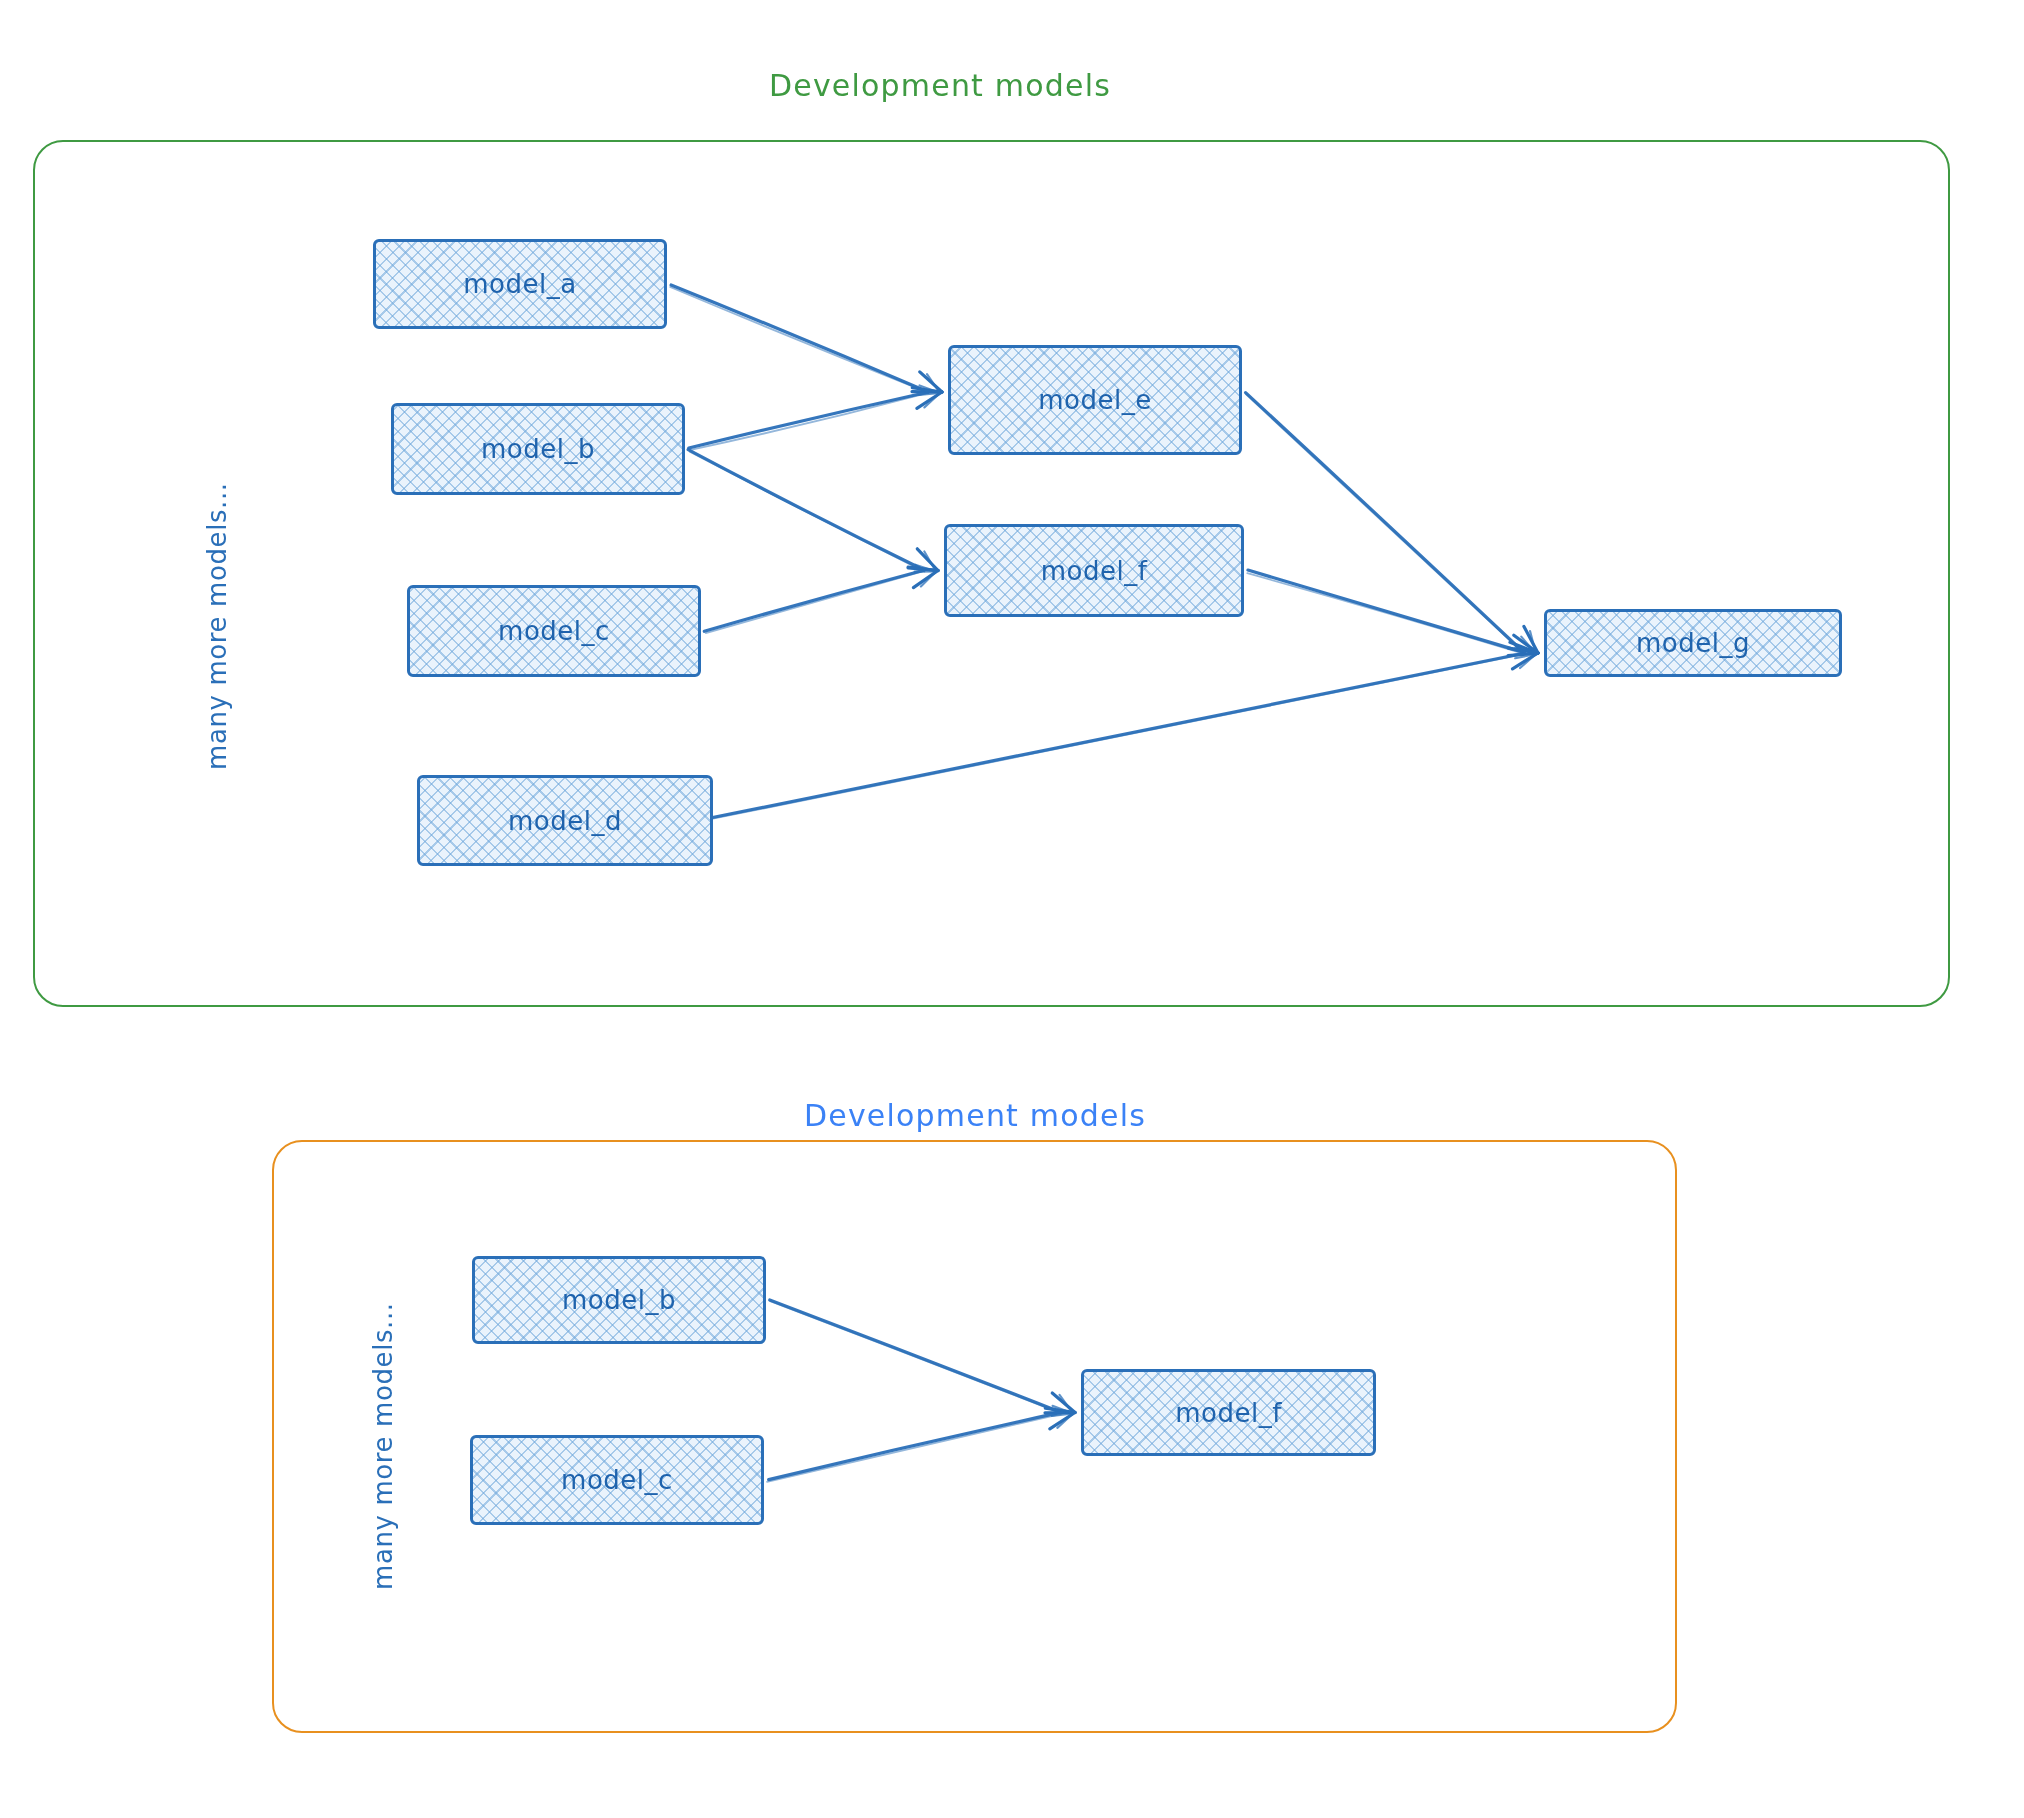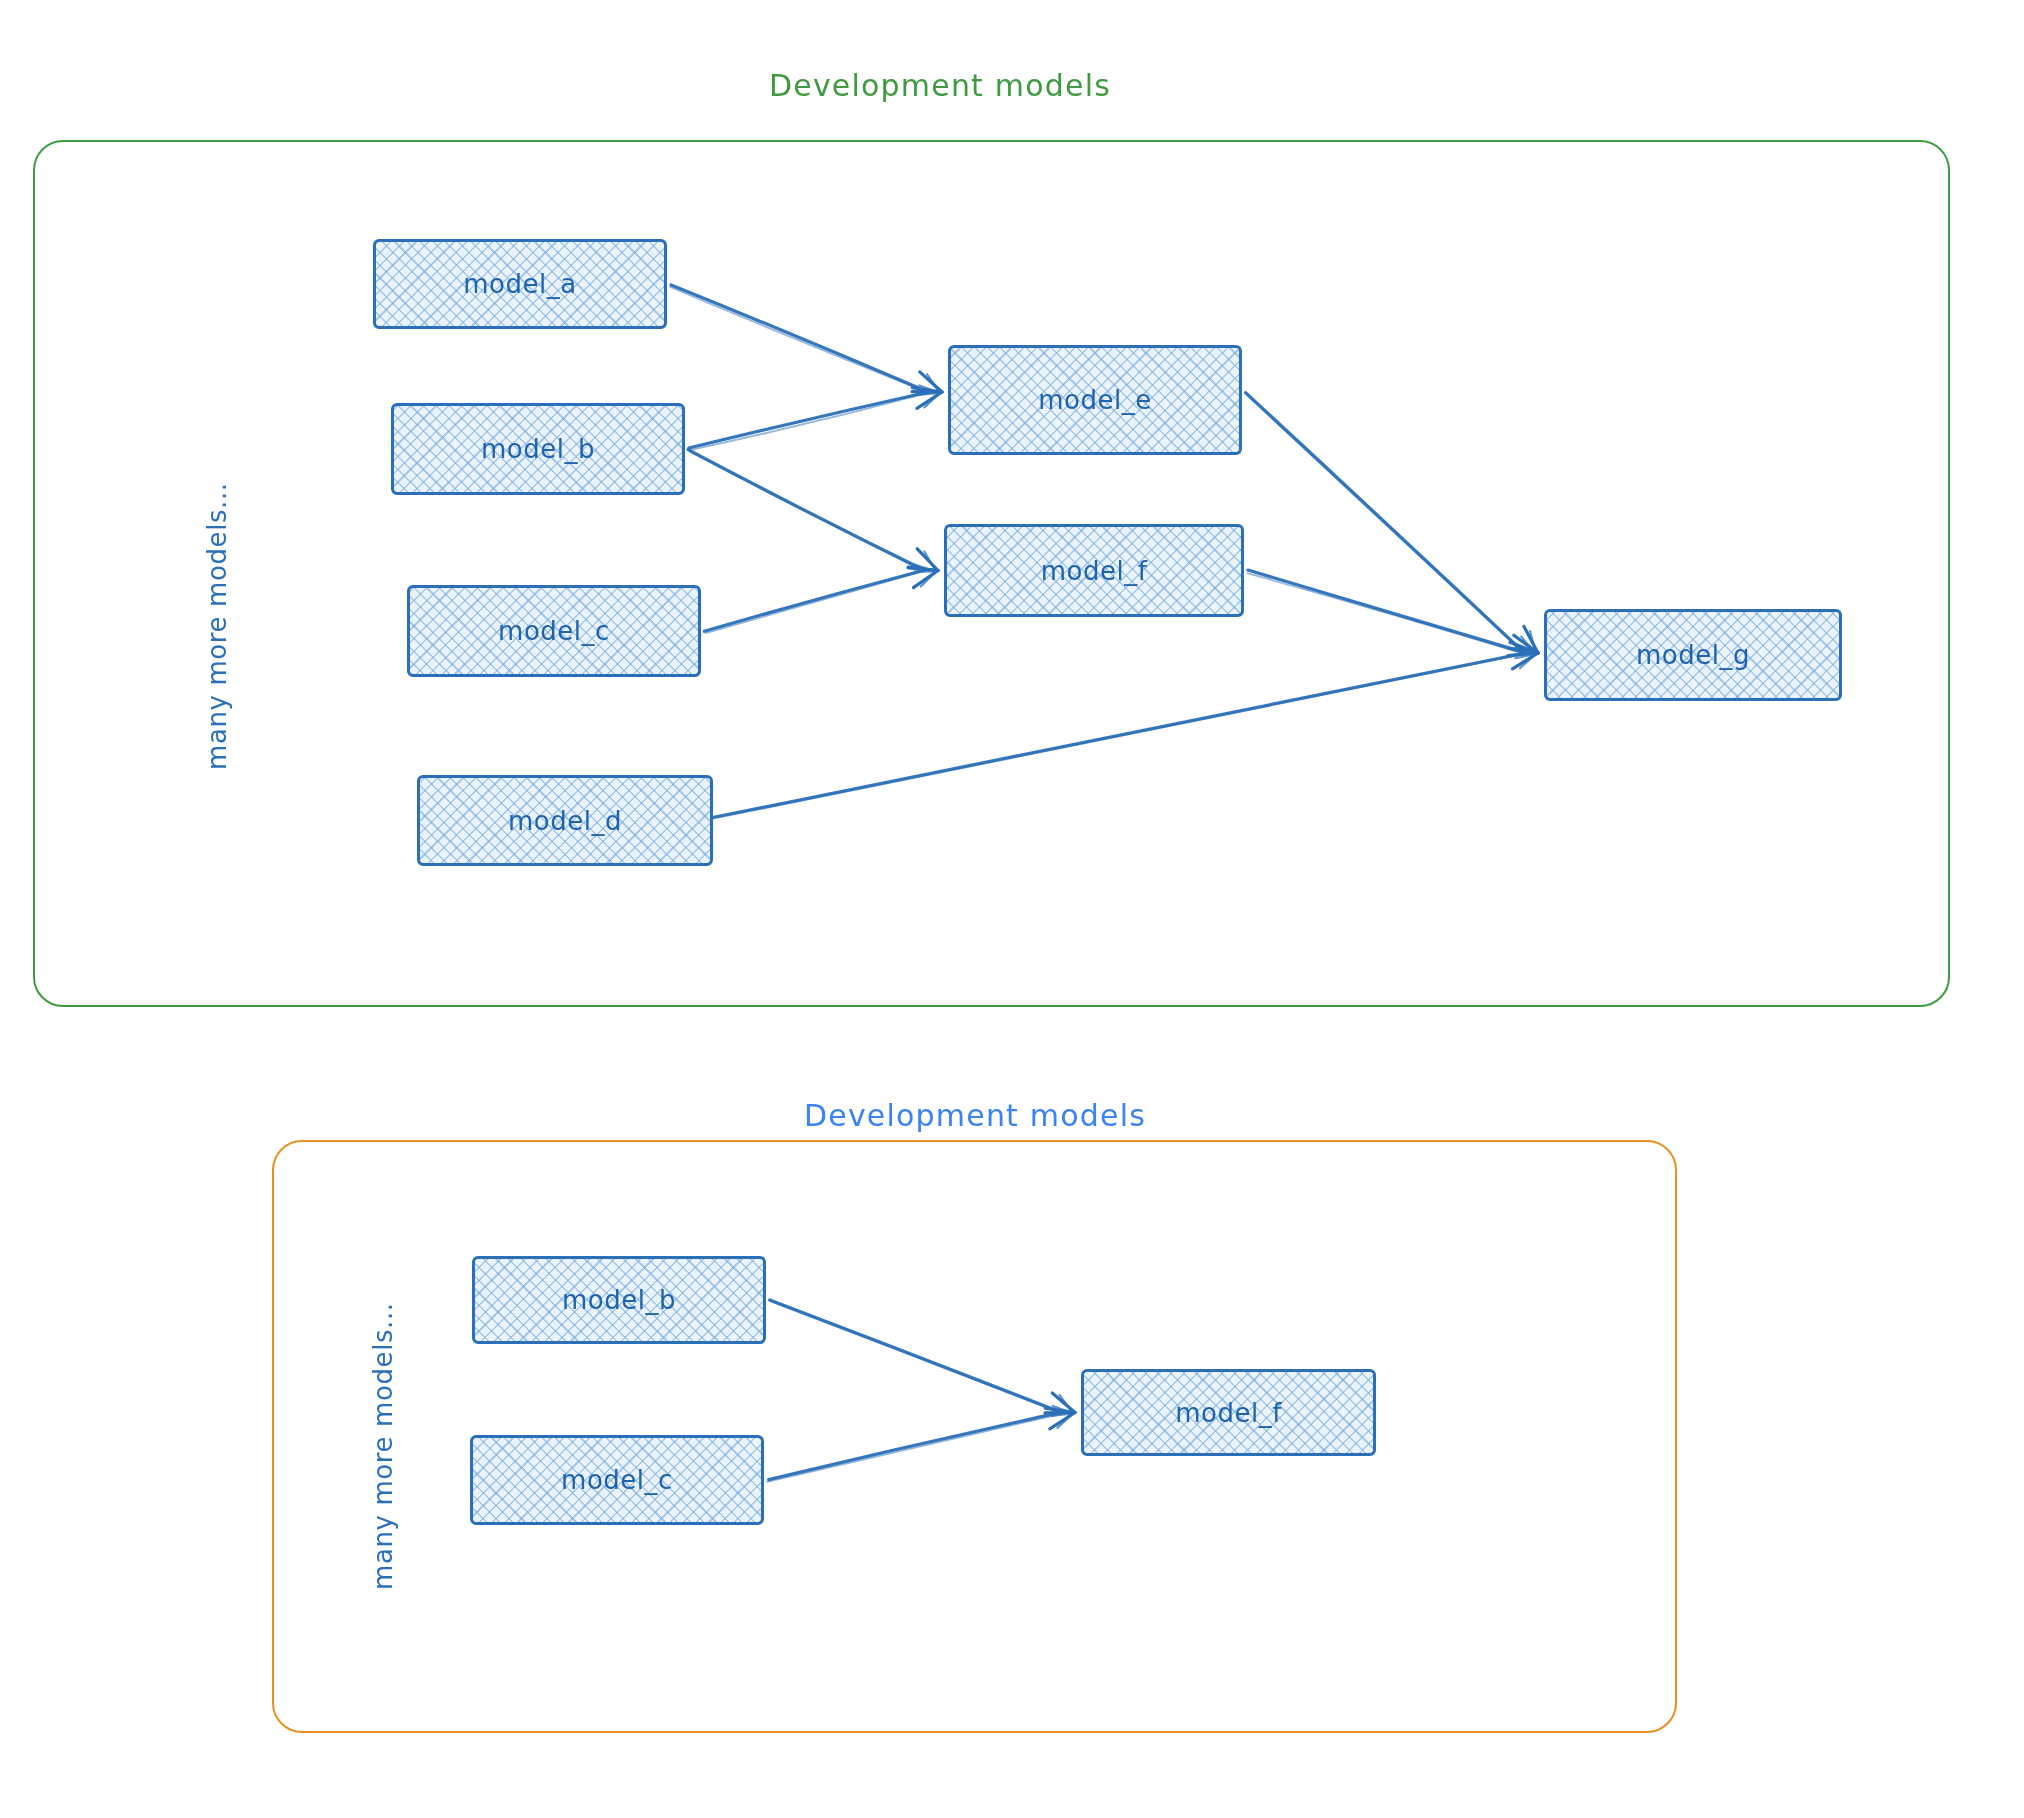--- a/index.html
+++ b/index.html
@@ -168,21 +168,21 @@
     </div>
     <div class="node" style="left: 417px; top: 775px; width: 296px; height: 91px;">
       <span class="node-label">model_d</span>
     </div>
     <div class="node" style="left: 948px; top: 345px; width: 294px; height: 110px;">
       <span class="node-label">model_e</span>
     </div>
     <div class="node" style="left: 944px; top: 524px; width: 300px; height: 93px;">
       <span class="node-label">model_f</span>
     </div>
-    <div class="node" style="left: 1544px; top: 609px; width: 298px; height: 92px;">
+    <div class="node" style="left: 1544px; top: 609px; width: 298px; height: 68px;">
       <span class="node-label">model_g</span>
     </div>
     <div class="group-title dev" style="left: 975px; top: 1098px;">Development models</div>
     <div class="group-box dev" style="left: 272px; top: 1140px; width: 1405px; height: 593px;"></div>
     <div class="side-note" style="left: 398px; top: 1560px;">many more models...</div>
     <div class="node" style="left: 472px; top: 1256px; width: 294px; height: 88px;">
       <span class="node-label">model_b</span>
     </div>
     <div class="node" style="left: 470px; top: 1435px; width: 294px; height: 90px;">
       <span class="node-label">model_c</span>

